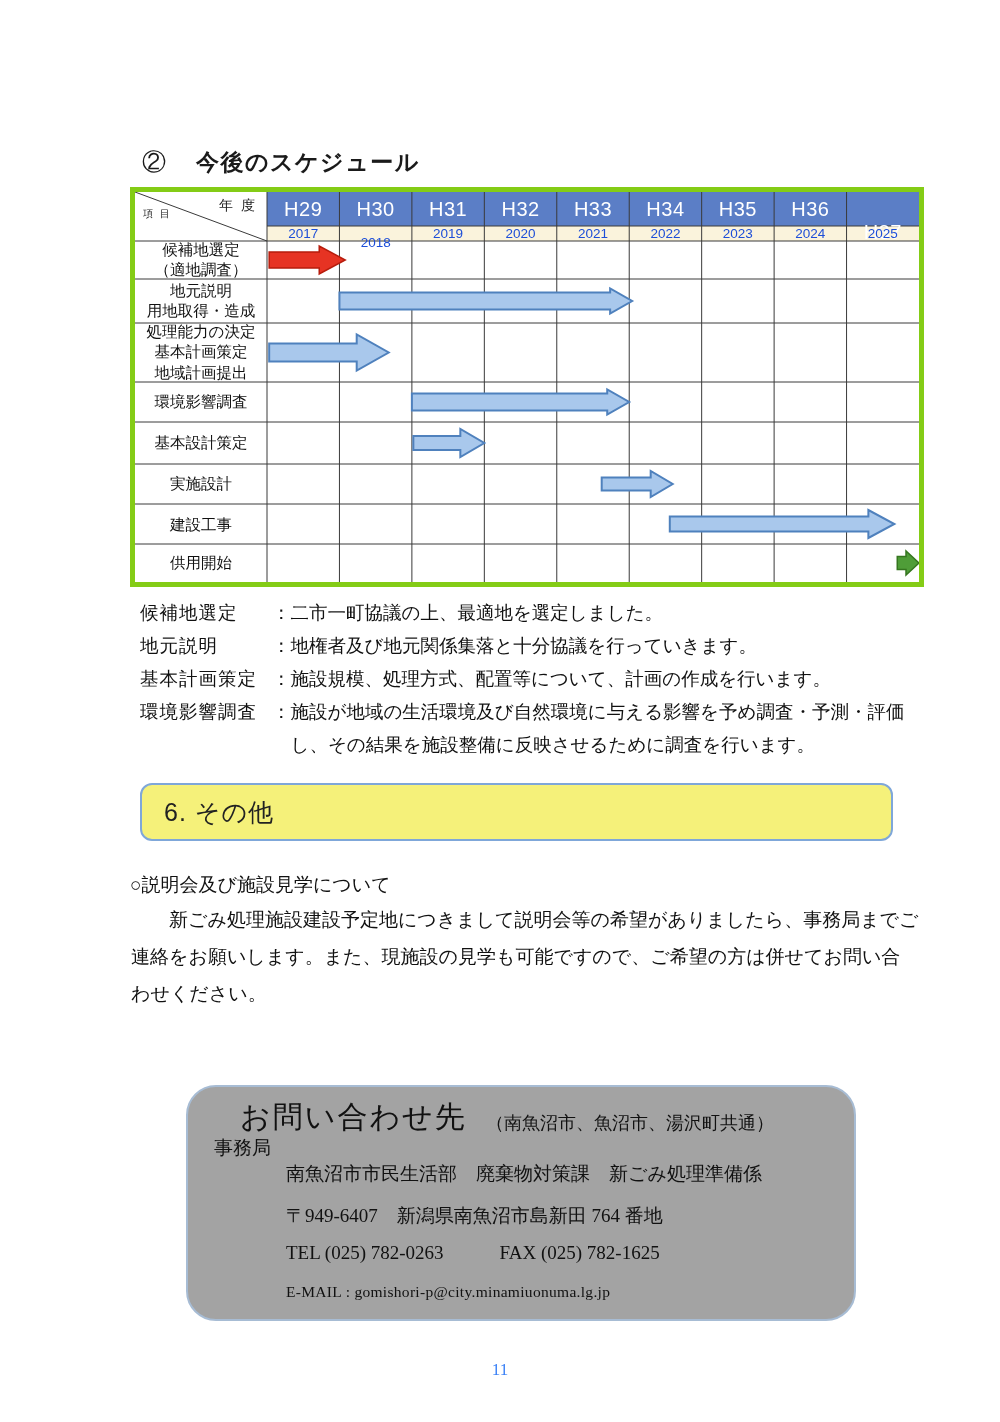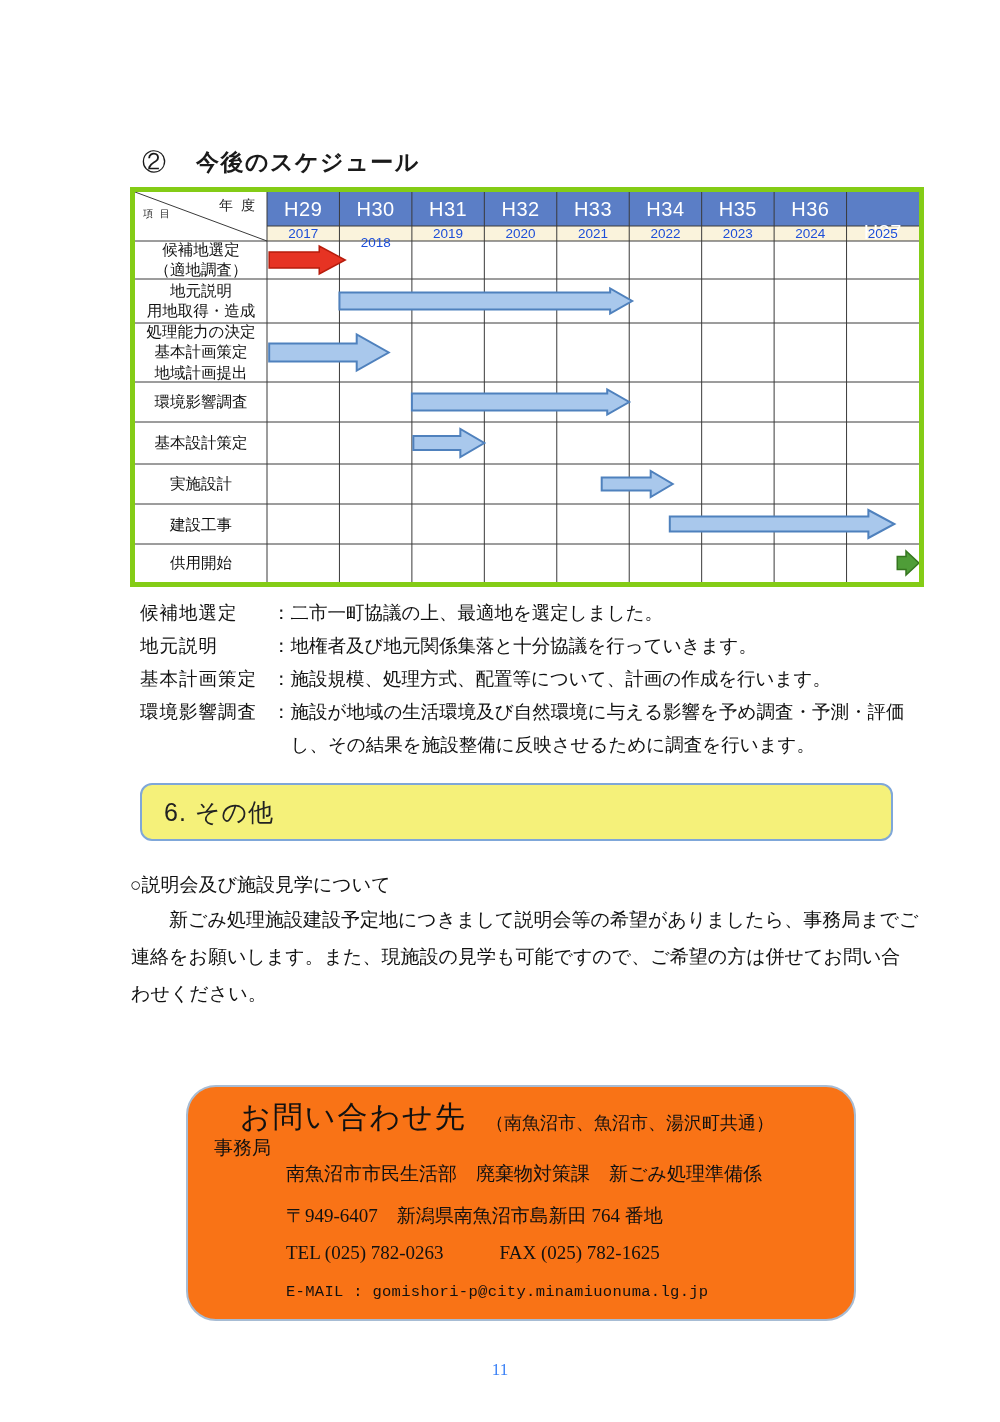--- a/index.html
+++ b/index.html
@@ -40,30 +40,30 @@
   .section-box .label { margin-left:22px; font-size:25px; letter-spacing:1px; color:#222; }
 
   .sub-heading { position:absolute; left:130px; top:872px;
                  font-family:"Liberation Serif", serif; font-size:19px; color:#111; }
   .body-par { position:absolute; left:131px; top:901px; width:800px;
               font-family:"Liberation Serif", serif; font-size:19px; line-height:37px;
               color:#111; white-space:pre-line; }
 
   
   .contact-box { position:absolute; left:186px; top:1085px; width:670px; height:236px;
-                 box-sizing:border-box; background:#f97316; border:2px solid #a7bcd4;
+                 box-sizing:border-box; background:#a3a3a3; border:2px solid #a7bcd4;
                  border-radius:30px; font-family:"Liberation Serif", serif; color:#111; }
   .contact-title { position:absolute; left:52px; top:10px; font-size:30px; letter-spacing:2px; }
   .contact-note  { position:absolute; left:298px; top:24px; font-size:18px; }
   .contact-bureau{ position:absolute; left:26px;  top:48px; font-size:19px; }
   .contact-dept  { position:absolute; left:98px;  top:74px; font-size:19px; }
   .contact-addr  { position:absolute; left:98px;  top:116px; font-size:19px; }
   .contact-telfax{ position:absolute; left:98px;  top:155px; font-size:19px; display:flex; gap:56px; }
   .contact-mail  { position:absolute; left:98px;  top:196px; font-size:15.5px;
-                   font-family:Liberation Mono, monospace; letter-spacing:0.3px; }
+                   font-family:Liberation Serif, serif; letter-spacing:0.3px; }
 
   .page-num { position:absolute; left:0; right:0; top:1360px; text-align:center;
               font-family:"Liberation Serif", serif; font-size:17px; color:#3b82f6; }
 </style>
 </head>
 <body>
 
 <div class="page">
 
   <div class="doc-title">

